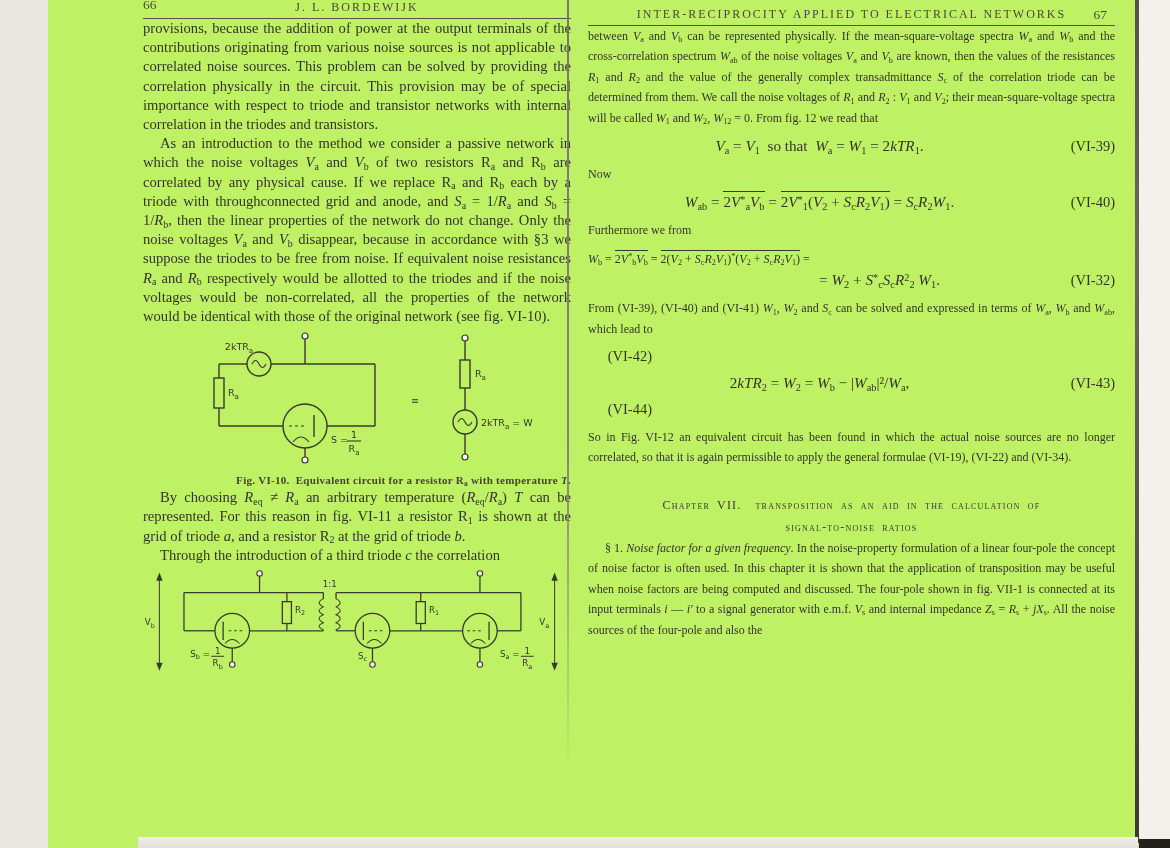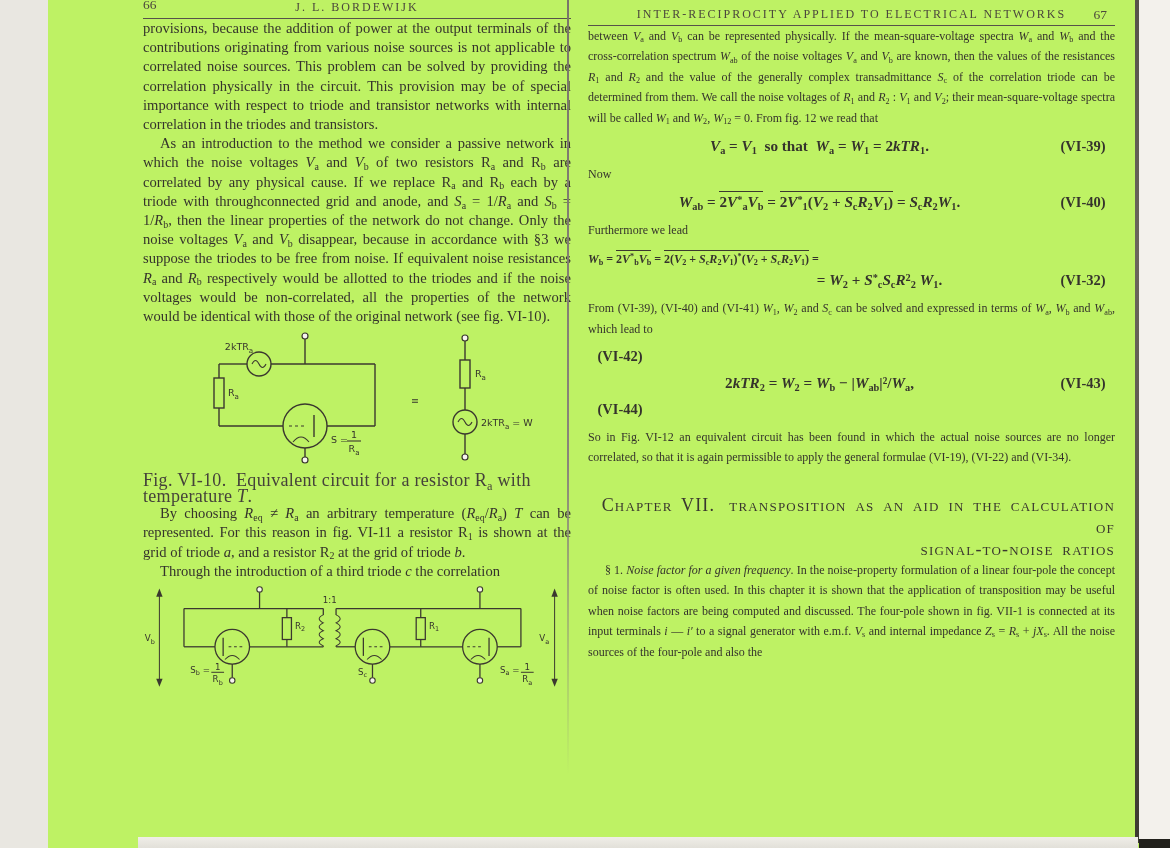--- a/index.html
+++ b/index.html
@@ -31,33 +31,33 @@
   .indent{text-indent:17px;}
   .mt{margin-top:19px;}
   p.body{margin:0;}
   sub,sup{font-size:68%;line-height:0;vertical-align:baseline;position:relative;}
   sub{top:0.28em;}
   sup{top:-0.45em;}
   .ov{position:relative;}
   .ov::after{content:"";position:absolute;left:0;right:0;top:-2px;border-top:1.2px solid #3b382f;}
 
   .figure{text-align:center;}
-  .caption{font-size:18px;line-height:16px;text-align:left;color:#45423a;letter-spacing:.3px;}
+  .caption{font-size:11px;line-height:16px;text-align:right;color:#45423a;letter-spacing:.3px;font-weight:bold;}
   svg{overflow:visible;}
   svg text{font-family:"DejaVu Sans",sans-serif;font-size:9.5px;fill:#35332c;}
   .sym{stroke:#3b382f;fill:none;stroke-width:1.4;}
   .sym-thin{stroke:#3b382f;fill:none;stroke-width:1.1;}
   .term{stroke:#3b382f;fill:#f6f4ee;stroke-width:1.2;}
   .arrowhead{fill:#3b382f;stroke:none;}
 
-  .eq{display:flex;align-items:baseline;font-size:15.2px;margin:9px 0;font-weight:bold;}
+  .eq{display:flex;align-items:baseline;font-size:15.2px;margin:9px 0;}
   .eq-body{flex:1;text-align:center;}
-  .eq-tag{width:64px;text-align:center;font-size:14.5px;}
-  .chapter{margin-top:26px;text-align:right;font-variant:small-caps;
-           font-size:18px;letter-spacing:1.2px;word-spacing:3px;line-height:22px;color:#3a372f;}
+  .eq-tag{width:64px;text-align:right;font-size:14.5px;}
+  .chapter{margin-top:26px;text-align:center;font-variant:small-caps;
+           font-size:12px;letter-spacing:1.2px;word-spacing:3px;line-height:22px;color:#3a372f;}
   .chap-label{margin-right:14px;}
 </style>
 </head>
 <body>
 
 <div class="canvas">
 
   <div class="page page-left">
     <div class="pg-header">
       <span class="pg-num">66</span>
@@ -225,23 +225,23 @@
       <span class="eq-tag">(VI-39)</span>
     </div>
 
     <p class="body">Now</p>
 
     <div class="eq">
       <span class="eq-body"><i>W</i><sub>ab</sub> = <span class="ov">2<i>V</i><sup>*</sup><sub>a</sub><i>V</i><sub>b</sub></span> = <span class="ov">2<i>V</i><sup>*</sup><sub>1</sub>(<i>V</i><sub>2</sub> + <i>S</i><sub>c</sub><i>R</i><sub>2</sub><i>V</i><sub>1</sub>)</span> = <i>S</i><sub>c</sub><i>R</i><sub>2</sub><i>W</i><sub>1</sub>.</span>
       <span class="eq-tag">(VI-40)</span>
     </div>
 
-    <p class="body">Furthermore we lead</p>
-
-    <p class="body" style="margin-top:8px;font-weight:bold;"><i>W</i><sub>b</sub> = <span class="ov">2<i>V</i><sup>*</sup><sub>b</sub><i>V</i><sub>b</sub></span> = <span class="ov">2(<i>V</i><sub>2</sub> + <i>S</i><sub>c</sub><i>R</i><sub>2</sub><i>V</i><sub>1</sub>)<sup>*</sup>(<i>V</i><sub>2</sub> + <i>S</i><sub>c</sub><i>R</i><sub>2</sub><i>V</i><sub>1</sub>)</span> =</p>
+    <p class="body">Furthermore we from</p>
+
+    <p class="body" style="margin-top:8px;"><i>W</i><sub>b</sub> = <span class="ov">2<i>V</i><sup>*</sup><sub>b</sub><i>V</i><sub>b</sub></span> = <span class="ov">2(<i>V</i><sub>2</sub> + <i>S</i><sub>c</sub><i>R</i><sub>2</sub><i>V</i><sub>1</sub>)<sup>*</sup>(<i>V</i><sub>2</sub> + <i>S</i><sub>c</sub><i>R</i><sub>2</sub><i>V</i><sub>1</sub>)</span> =</p>
     <div class="eq" style="margin-top:2px;">
       <span class="eq-body" style="padding-left:120px;">= <i>W</i><sub>2</sub> + <i>S</i><sup>*</sup><sub>c</sub><i>S</i><sub>c</sub><i>R</i><sup>2</sup><sub>2</sub> <i>W</i><sub>1</sub>.</span>
       <span class="eq-tag">(VI-32)</span>
     </div>
 
     <p class="body">From (VI-39), (VI-40) and (VI-41) <i>W</i><sub>1</sub>, <i>W</i><sub>2</sub> and <i>S</i><sub>c</sub> can be solved and expressed in terms of <i>W</i><sub>a</sub>, <i>W</i><sub>b</sub> and <i>W</i><sub>ab</sub>, which lead to</p>
 
     <div class="eq">
       <span class="eq-tag">(VI-42)</span>
     </div>

